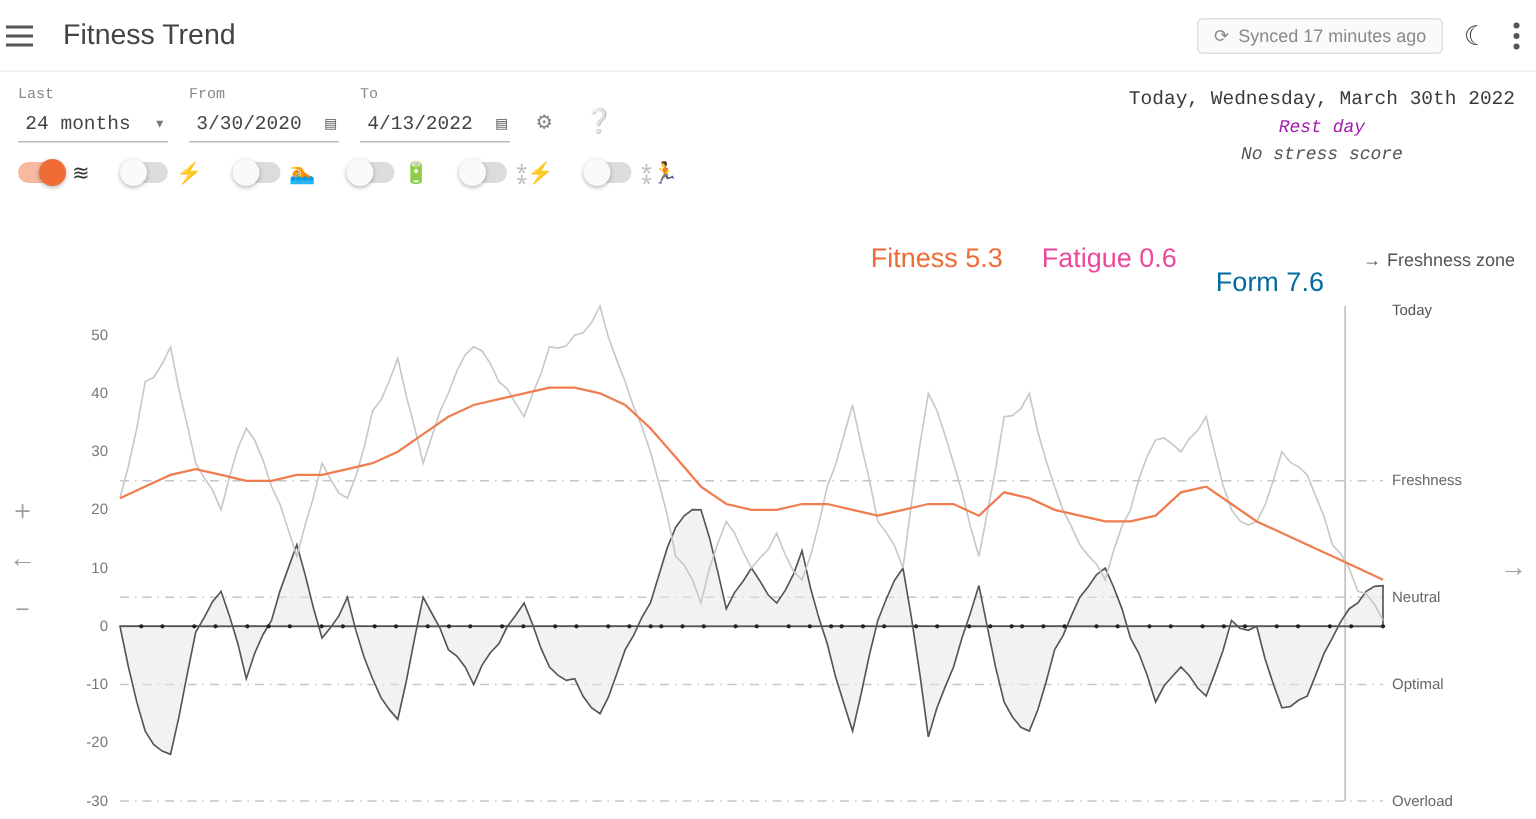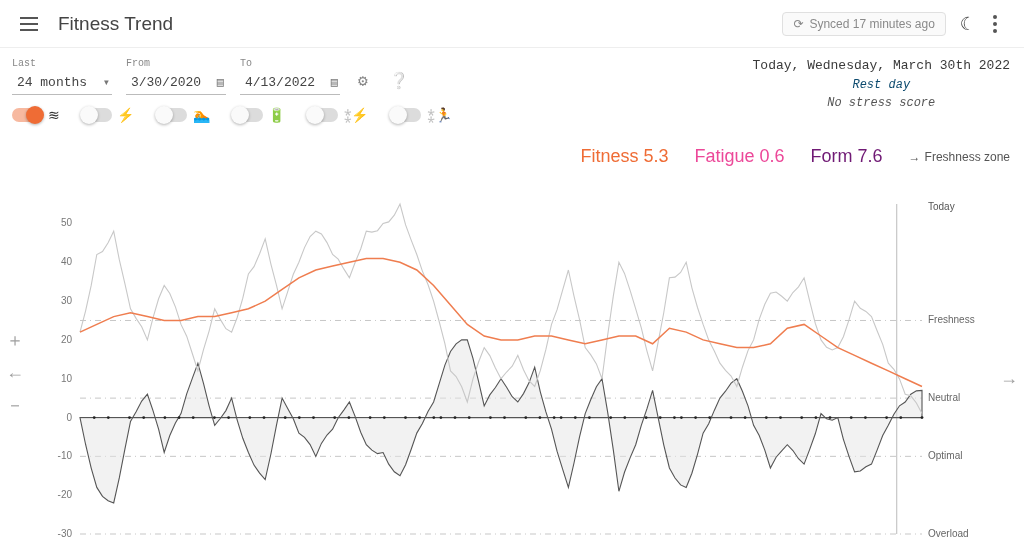--- a/index.html
+++ b/index.html
@@ -1,57 +1,57 @@
 <!DOCTYPE html>
 <html><head>
 <meta charset="utf-8">
 <style>
   * { box-sizing: border-box; }
   html,body { margin:0; padding:0; font-family: "Helvetica Neue", Arial, sans-serif; color:#333; background:#f5f5f5; }
   .app { width:1024px; height:546px; background:#fff; position:relative; overflow:hidden; }
 
   
-  .topbar { height:48px; display:flex; align-items:center; padding:0 20px; border-bottom:1px solid #eee; }
+  .topbar { height:48px; display:flex; align-items:center; padding:0 4px; border-bottom:1px solid #eee; }
   .topbar .menu-btn { width:24px; height:24px; display:flex; flex-direction:column; justify-content:center; gap:4px; cursor:pointer; }
   .topbar .menu-btn span { display:block; height:2px; background:#555; width:18px; }
   .topbar h1 { font-size:19px; font-weight:400; margin:0 0 0 14px; color:#444; flex:1; }
   .topbar .sync-pill { border:1px solid #e0e0e0; border-radius:4px; padding:4px 10px; font-size:12px; color:#8a8a8a; display:flex; align-items:center; gap:6px; cursor:pointer; background:#fafafa;}
   .topbar .moon { margin:0 10px 0 14px; color:#444; cursor:pointer; font-size:18px; }
   .topbar .kebab { width:18px; display:flex; flex-direction:column; align-items:center; gap:3px; cursor:pointer; }
   .topbar .kebab span { width:4px; height:4px; background:#555; border-radius:50%; }
 
   
   .controls { padding:10px 12px 4px 12px; position:relative;font-family:Liberation Mono, monospace; }
   .controls .row1 { display:flex; gap:14px; align-items:flex-end; }
   .field { display:flex; flex-direction:column; }
   .field label { font-size:10px; color:#888; margin-bottom:2px; }
   .field .box { border:none; border-bottom:1px solid #bbb; padding:4px 22px 4px 2px; font-size:13px; color:#444; min-width:100px; background:transparent; position:relative; }
   .field .caret, .field .cal { position:absolute; right:2px; top:4px; color:#777; font-size:12px; pointer-events:none; }
   .field .wrap { position:relative;text-align:center; }
   .icon-btn { color:#888; cursor:pointer; padding:4px; font-size:16px; display:flex; align-items:center; }
 
   .today-block { position:absolute; right:14px; top:8px; text-align:center; font-size:13px; color:#3a3a3a; line-height:1.5; }
-  .today-block .rest { font-style:italic; color:#0c4a6e; font-size:12px; }
+  .today-block .rest { font-style:italic; color:#a21caf; font-size:12px; }
   .today-block .stress { font-style:italic; color:#555; font-size:12px; }
 
   
   .toggles { padding:6px 12px 0 12px; display:flex; gap:22px; align-items:center; }
   .tg { display:flex; align-items:center; gap:6px; }
   .switch { width:30px; height:14px; border-radius:8px; background:#dcdcdc; position:relative; cursor:pointer; }
   .switch .knob { position:absolute; top:-2px; left:-2px; width:18px; height:18px; border-radius:50%; background:#fafafa; box-shadow:0 1px 3px rgba(0,0,0,.3); }
   .switch.on { background:#f7b9a0; }
   .switch.on .knob { left:auto; right:-2px; background:#ef6c35; }
   .tg .glyph { font-size:14px; color:#333; }
   .tg.faded .glyph { color:#c0c0c0; }
 
   
   .metrics { position:absolute; right:14px; top:146px; display:flex; align-items:center; gap:26px; font-size:18px; }
   .metrics .fit { color:#ef6c35; }
   .metrics .fat { color:#ec4899; }
-  .metrics .form { color:#701a75; }
+  .metrics .form { color:#0369a1;margin-top:32px; }
   .metrics .fresh { font-size:12px; color:#555; display:flex; align-items:center; gap:4px; cursor:pointer; }
 
   
   .chart-wrap { position:absolute; left:0; right:0; top:198px; bottom:0; }
   .y-tools { position:absolute; left:6px; top:130px; display:flex; flex-direction:column; gap:10px; color:#9e9e9e; font-size:18px; }
   .y-tools span { cursor:pointer; }
   .right-nav { position:absolute; right:6px; top:170px; color:#9e9e9e; font-size:18px; cursor:pointer; }
   svg.chart { position:absolute; left:36px; top:0; }
   .y-label { font-size:10px; fill:#777; }
   .zone-label { font-size:10px; fill:#666; }

